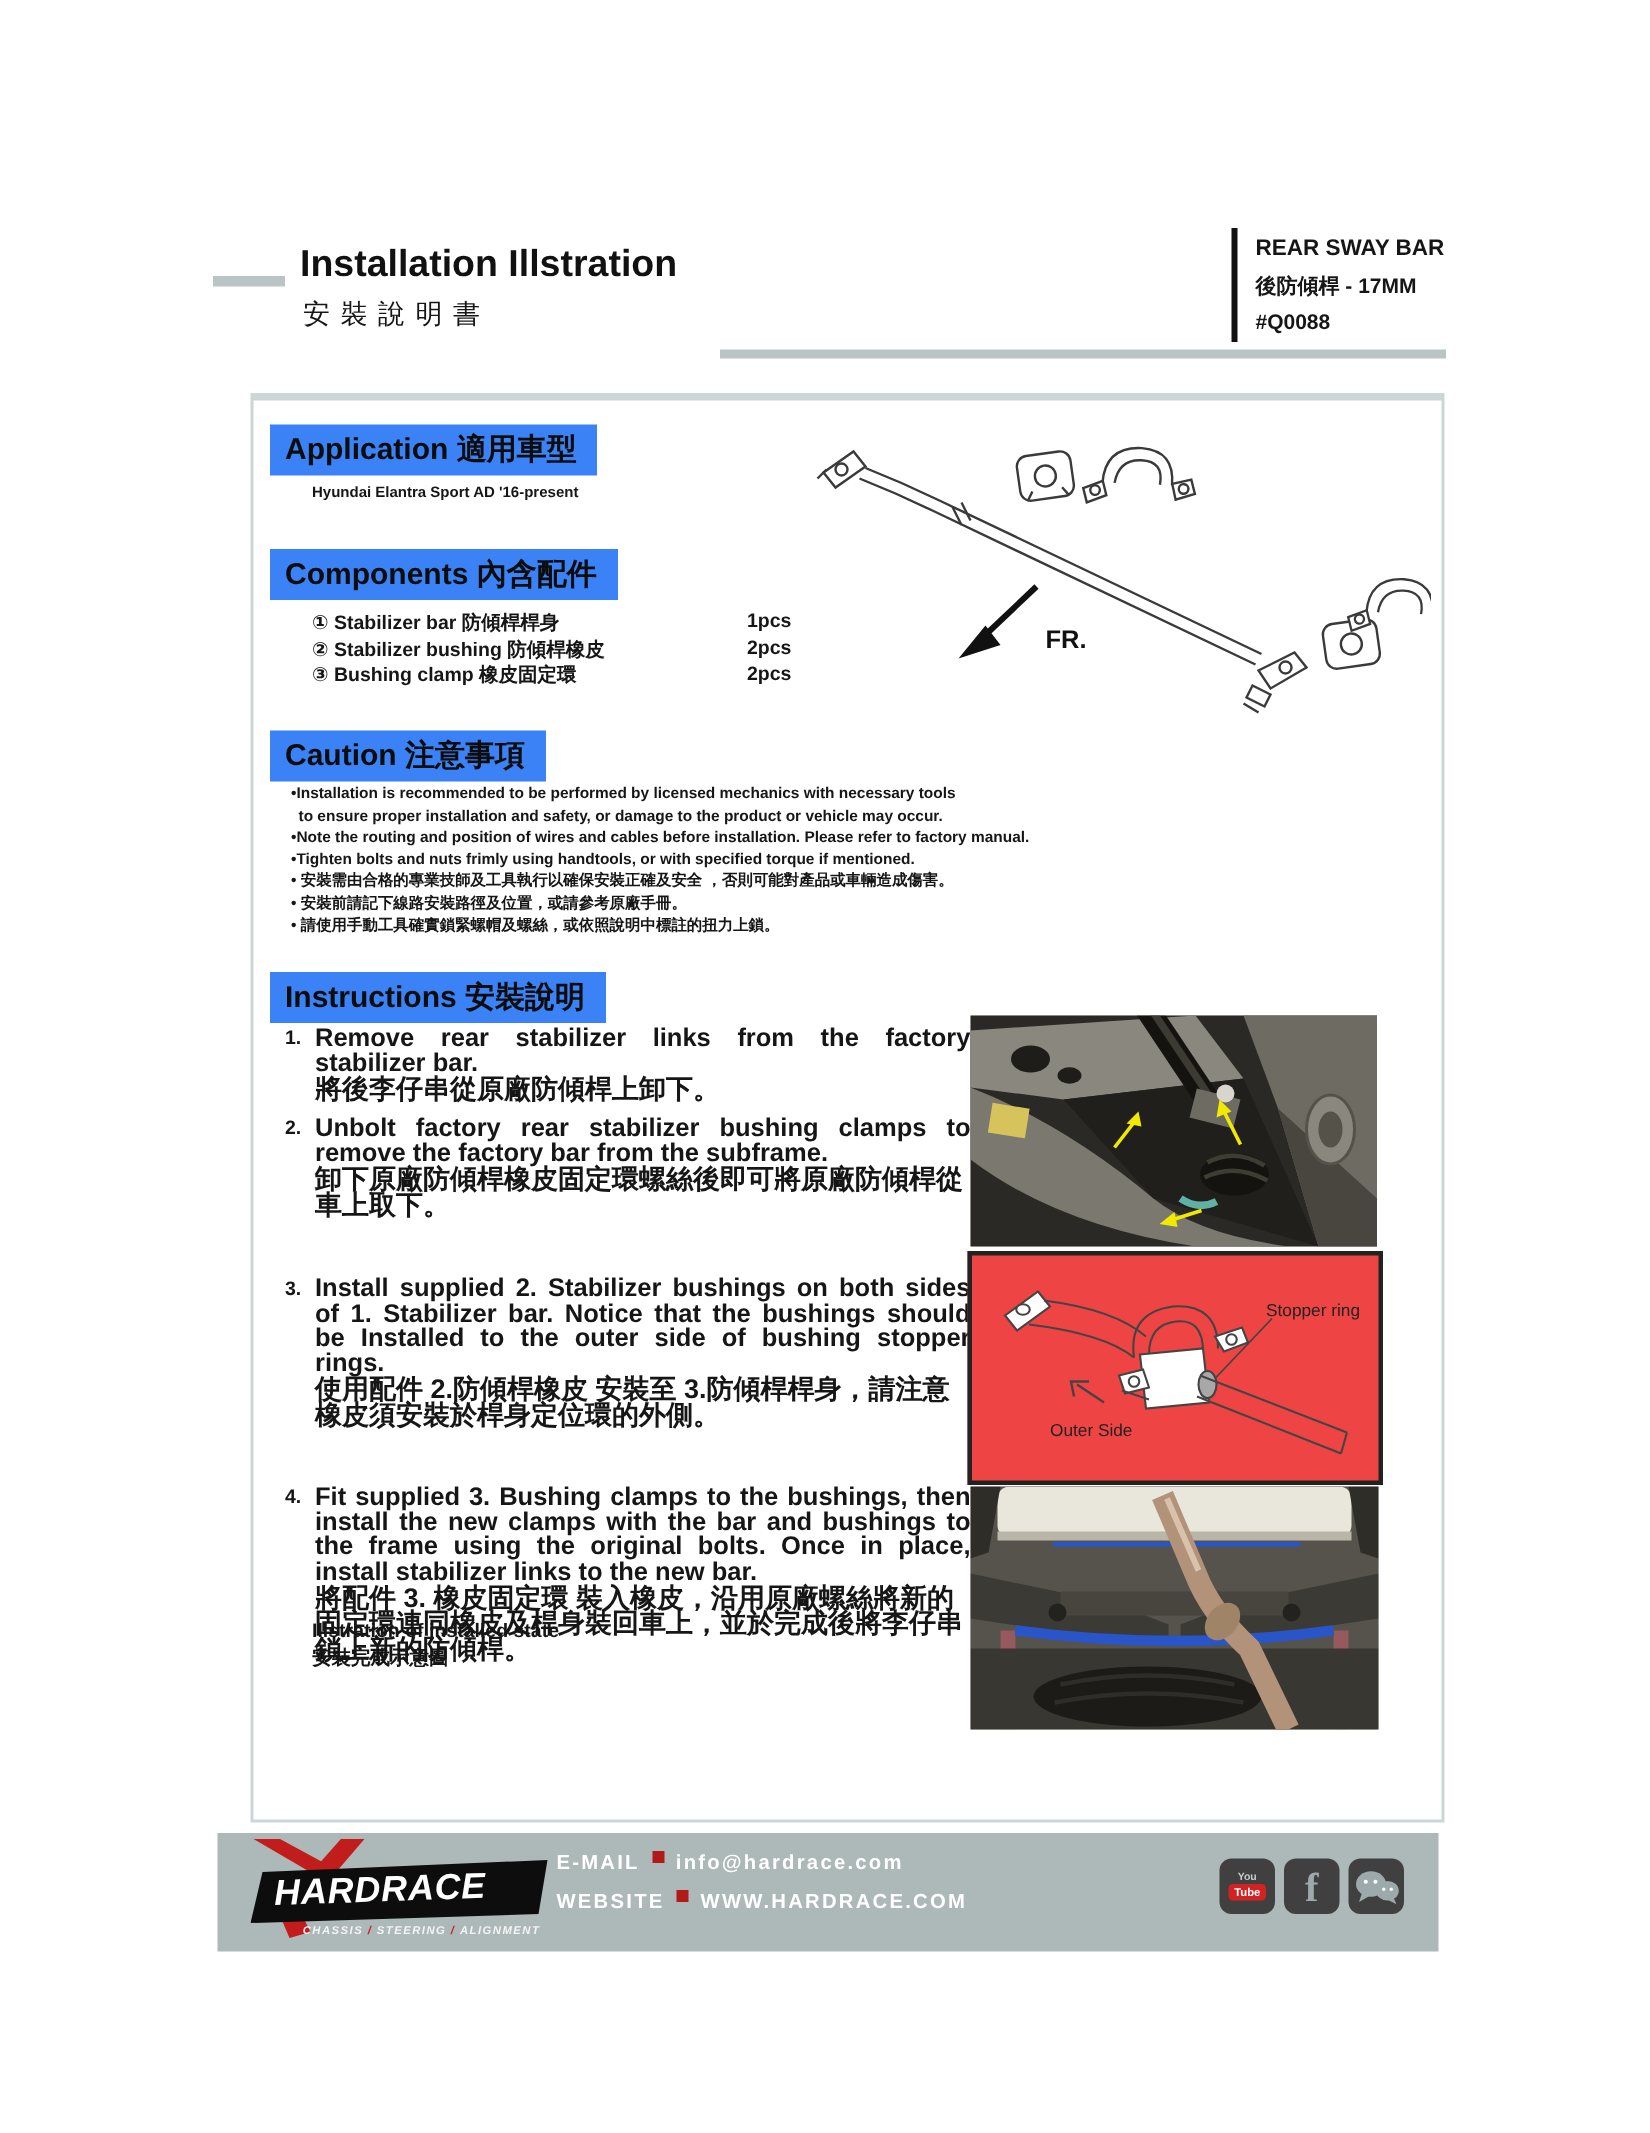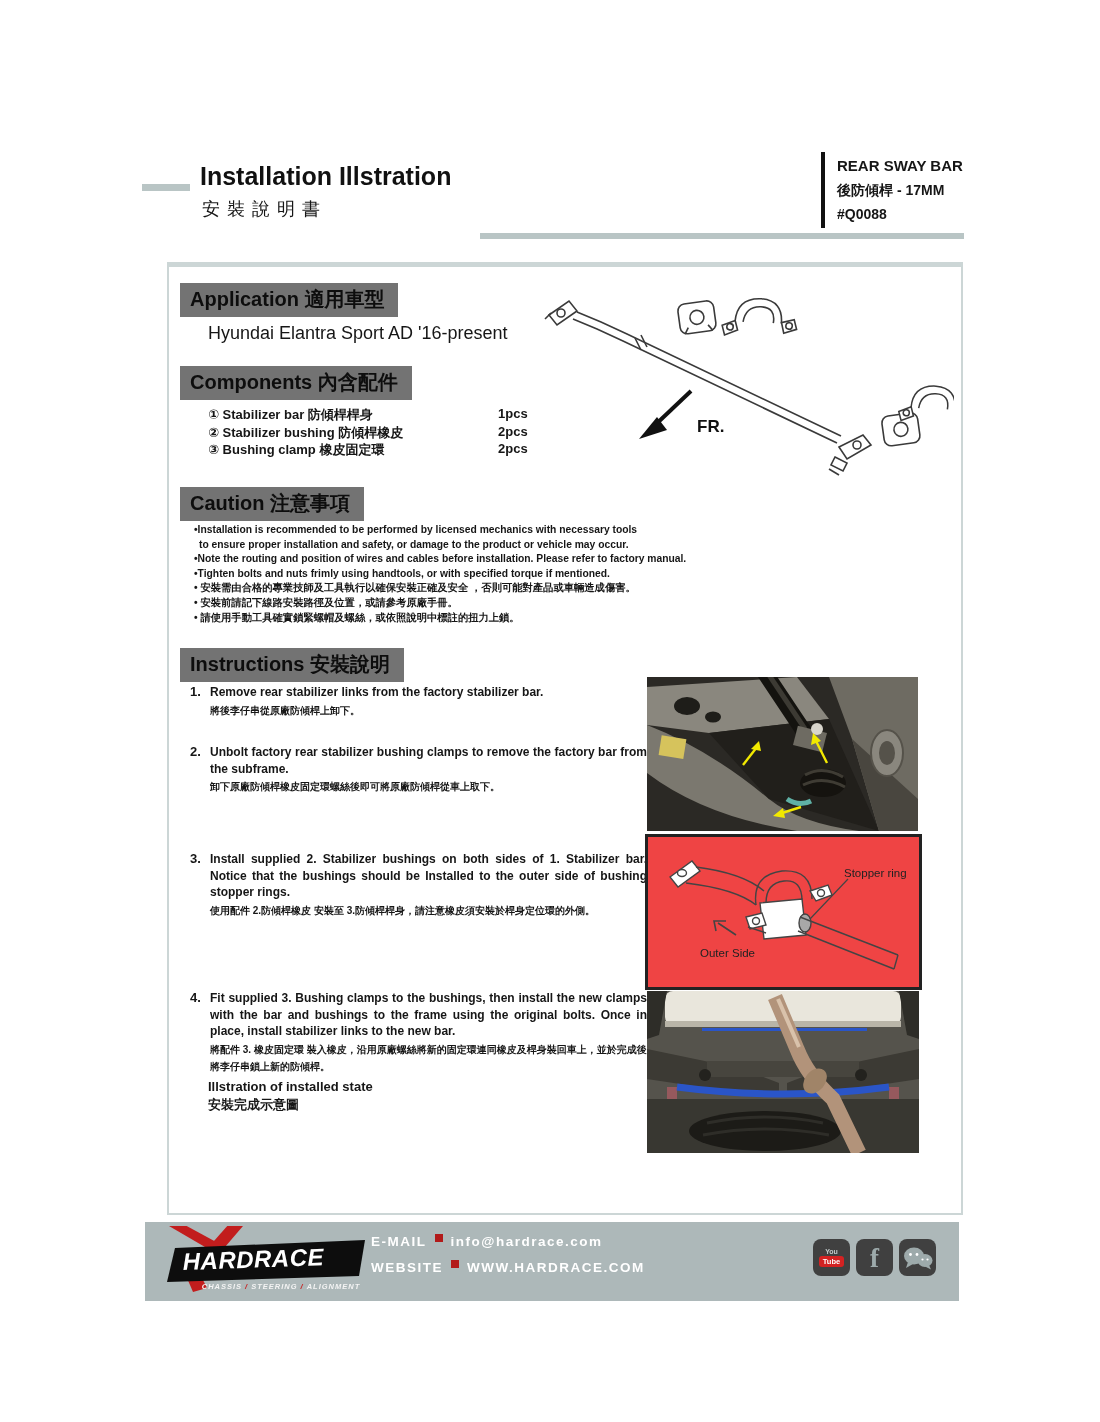--- a/index.html
+++ b/index.html
@@ -17,43 +17,43 @@
   .hdr-product{left:821px;top:152px;border-left:4px solid #111;padding:2px 0 2px 12px;width:170px;}
   .hdr-product .l1{font-size:15px;font-weight:bold;line-height:24px;}
   .hdr-product .l2{font-size:14px;font-weight:bold;line-height:24px;}
   .hdr-product .l3{font-size:14px;font-weight:bold;line-height:24px;}
   .hdr-divider{left:480px;top:233px;width:484px;height:6px;background:#b9c5c5;}
 
   
   .content-box{left:167px;top:262px;width:796px;height:953px;border:2px solid #ccd6d6;border-top:5px solid #ccd6d6;background:#fff;}
 
   .sec-heading{
-    display:inline-block;background:#737373;color:#0d0d0d;font-weight:bold;font-size:20px;
+    display:inline-block;background:#3b82f6;color:#0d0d0d;font-weight:bold;font-size:20px;
     padding:3px 14px 4px 10px;white-space:nowrap;
   }
   .h-app{left:11px;top:16px;}
   .h-comp{left:11px;top:99px;}
   .h-caution{left:11px;top:220px;}
   .h-instr{left:11px;top:381px;}
 
-  .vehicle{left:39px;top:56px;font-size:18px;font-weight:normal;}
+  .vehicle{left:39px;top:56px;font-size:10px;font-weight:bold;}
 
   .comp-list{left:39px;top:139px;width:420px;}
   .comp-row{display:flex;height:17.5px;font-size:13px;font-weight:bold;}
   .comp-row .lbl{width:290px;}
   .comp-row .qty{width:60px;}
 
   .caution-lines{left:25px;top:256px;width:560px;font-size:10.3px;font-weight:bold;line-height:14.6px;}
   .caution-lines .cont{padding-left:5px;}
 
   .step{position:absolute;left:21px;width:457px;display:flex;}
   .step .num{width:20px;flex:none;font-size:13px;font-weight:bold;line-height:16.5px;}
   .step .body{flex:1;}
-  .step .en{font-size:12px;font-weight:bold;line-height:16.5px;text-align:justify;}
-  .step .zh{font-size:10px;font-weight:bold;line-height:17px;margin-top:1px;}
+  .step .en{font-size:17px;font-weight:bold;line-height:16.5px;text-align:justify;}
+  .step .zh{font-size:18px;font-weight:bold;line-height:17px;margin-top:1px;}
   .step1{top:417px;} .step2{top:477px;} .step3{top:584px;} .step4{top:723px;}
   .install-note{left:39px;top:811px;font-size:13px;font-weight:bold;line-height:18px;}
 
   
   .kit-diagram{left:370px;top:12px;width:415px;height:207px;}
   .photo1{left:478px;top:410px;width:271px;height:154px;background:#33312c;overflow:hidden;}
   .stopper-fig{left:476px;top:567px;width:277px;height:156px;background:#ef4444;border:3px solid #222;text-align:center;}
   .photo3{left:478px;top:724px;width:272px;height:162px;background:#4a4a46;overflow:hidden;}
 
   svg text{font-family:"Liberation Sans","DejaVu Sans",sans-serif;}

